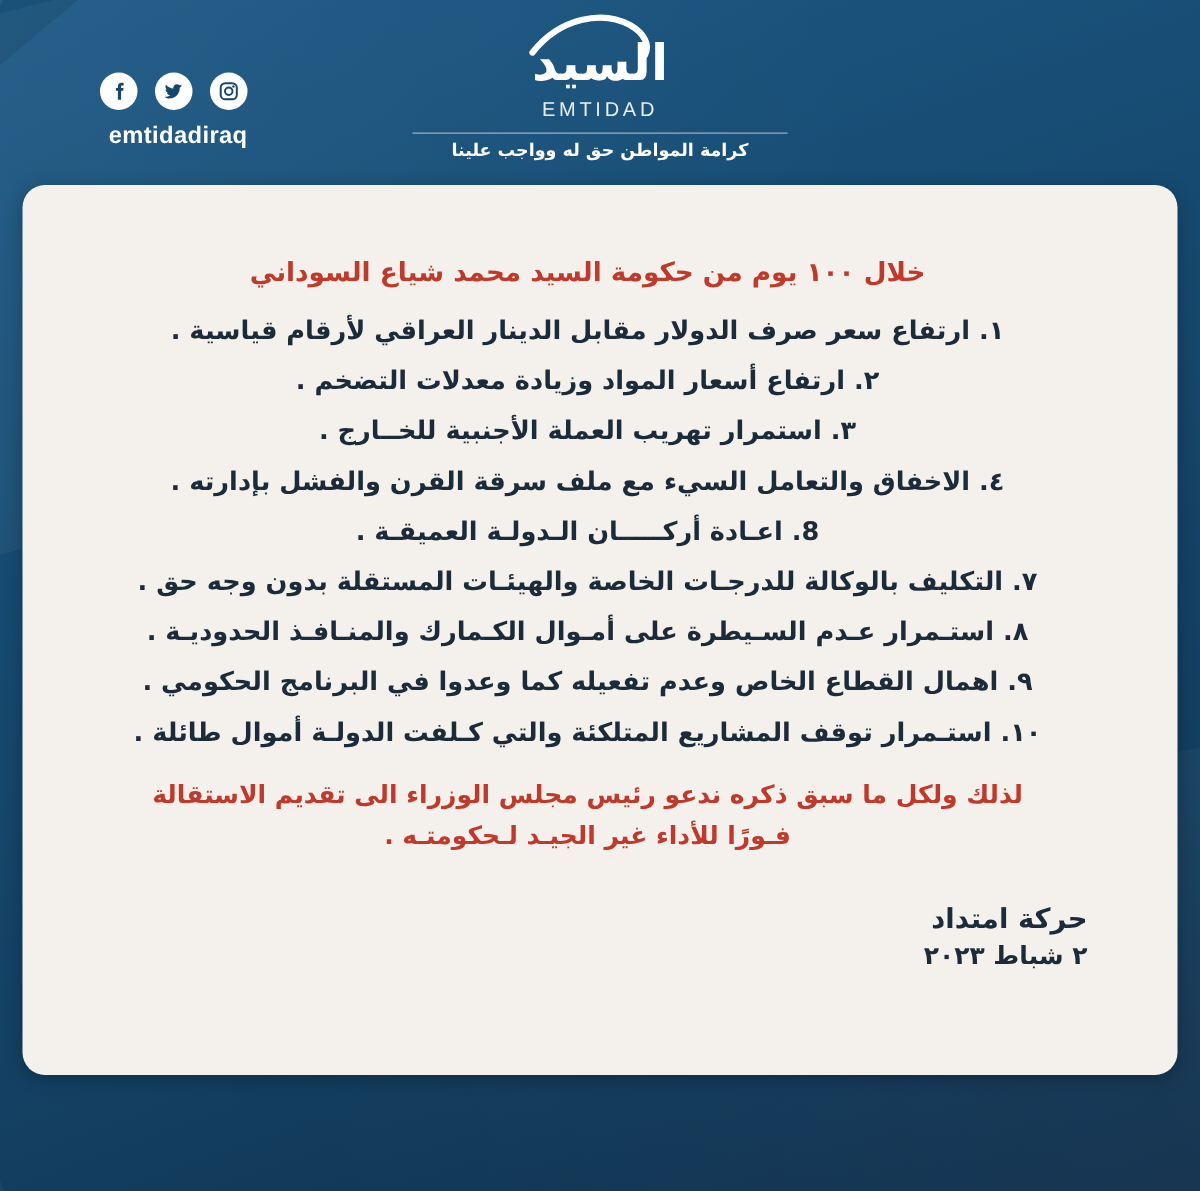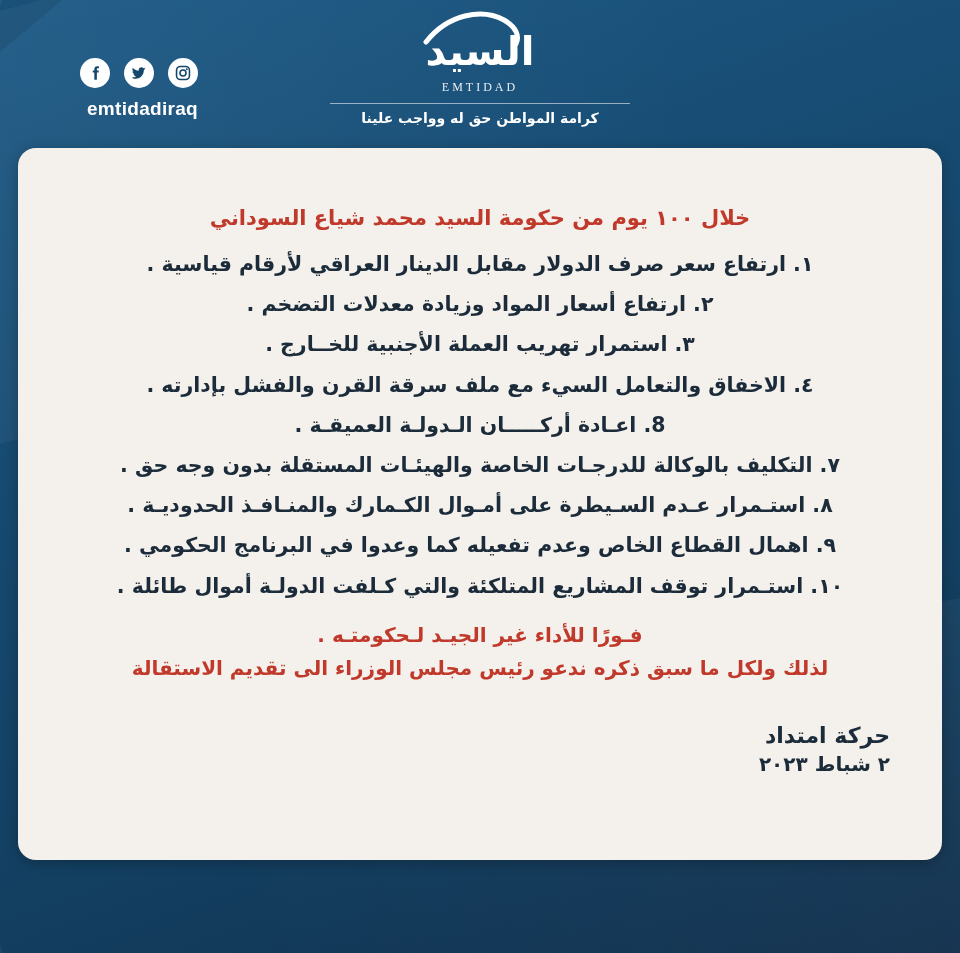--- a/index.html
+++ b/index.html
@@ -109,23 +109,23 @@
     top: 6px;
   }
   .logo-swoosh {
     position: absolute;
     top: -14px;
     left: 50%;
     transform: translateX(-50%);
   }
   .logo-latin {
     color: #e8eef3;
-    font-size: 12px;
+    font-size: 16px;
     letter-spacing: 3px;
-    font-family: Liberation Serif, serif;
+    font-family: Liberation Sans, sans-serif;
     margin-top: 2px;
   }
   .logo-rule {
     width: 300px;
     height: 1px;
     background: rgba(255,255,255,0.55);
     margin: 8px auto 6px;
   }
   .logo-slogan {
     color: #ffffff;
@@ -141,21 +141,21 @@
     top: 148px;
     width: 924px;
     height: 712px;
     background: #f4f1ec;
     border-radius: 18px;
     box-shadow: 0 3px 14px rgba(0,0,0,0.25);
     z-index: 2;
     overflow: hidden;
   }
   .card-inner {
-    padding: 58px 48px 22px 48px;
+    padding: 58px 68px 22px 48px;
     direction: rtl;
     text-align: right;
   }
   .headline {
     color: #c0392b;
     font-size: 21px;
     font-weight: bold;
     text-align: center;
     margin-bottom: 18px;
     font-family: "DejaVu Sans", sans-serif;
@@ -252,22 +252,22 @@
       <p class="item">٢. ارتفاع أسعار المواد وزيادة معدلات التضخم .</p>
       <p class="item">٣. استمرار تهريب العملة الأجنبية للخــارج .</p>
       <p class="item">٤. الاخفاق والتعامل السيء مع ملف سرقة القرن والفشل بإدارته .</p>
       <p class="item">8. اعـادة أركـــــان الـدولـة العميقـة .</p>
       <p class="item">٧. التكليف بالوكالة للدرجـات الخاصة والهيئـات المستقلة بدون وجه حق .</p>
       <p class="item">٨. استـمرار عـدم السـيطرة على أمـوال الكـمارك والمنـافـذ الحدوديـة .</p>
       <p class="item">٩. اهمال القطاع الخاص وعدم تفعيله كما وعدوا في البرنامج الحكومي .</p>
       <p class="item">١٠. استـمرار توقف المشاريع المتلكئة والتي كـلفت الدولـة أموال طائلة .</p>
 
       <div class="conclusion">
+        <div>لذلك ولكل ما سبق ذكره ندعو رئيس مجلس الوزراء الى تقديم الاستقالة</div>
         <div>فـورًا للأداء غير الجيـد لـحكومتـه .</div>
-        <div>لذلك ولكل ما سبق ذكره ندعو رئيس مجلس الوزراء الى تقديم الاستقالة</div>
       </div>
 
       <div class="signature">
         <div class="org">حركة امتداد</div>
         <div class="date">٢ شباط ٢٠٢٣</div>
       </div>
 
     </div>
   </div>
 

